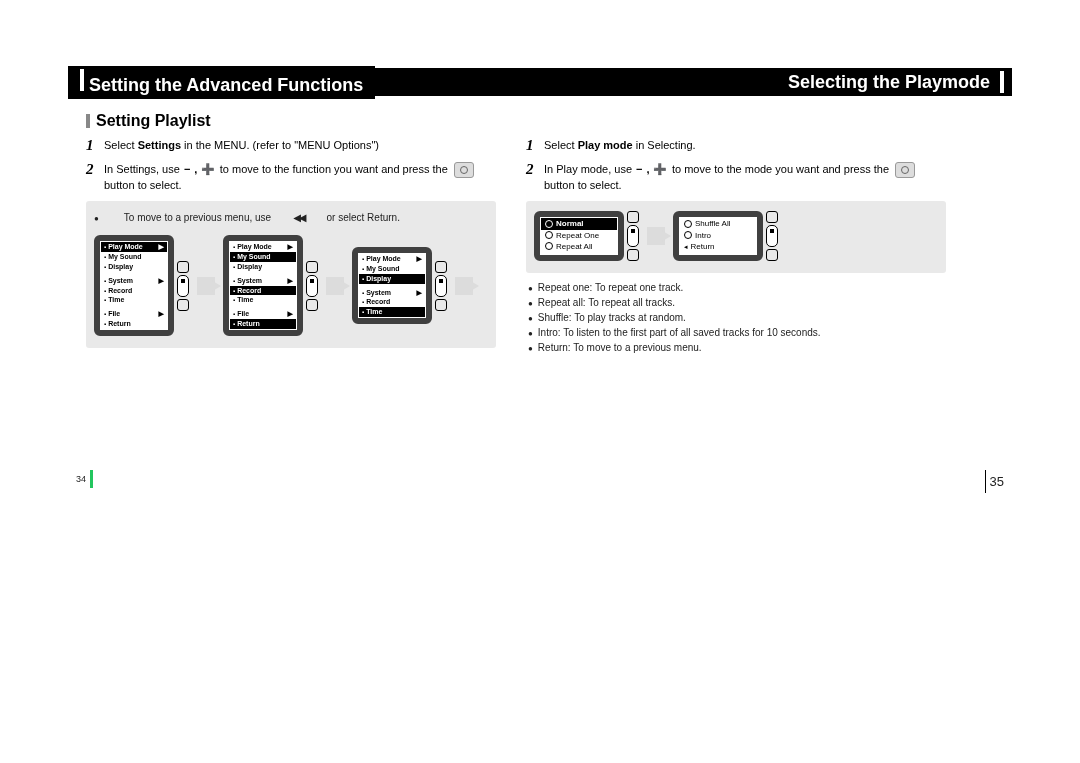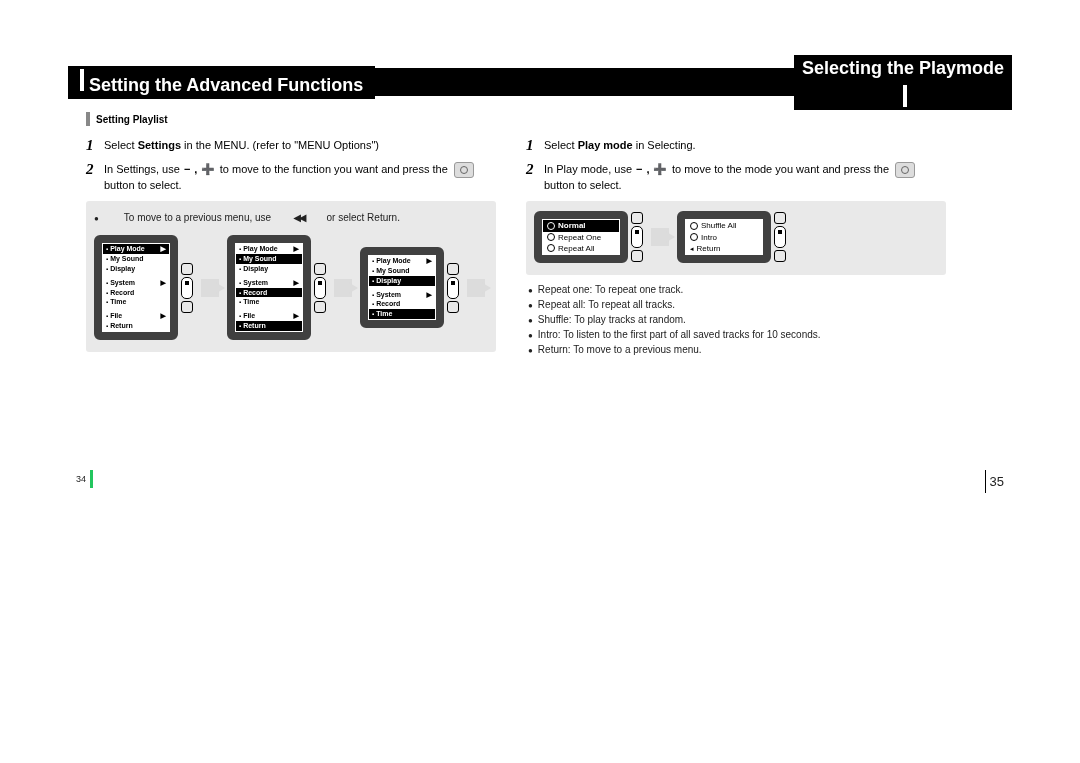--- a/index.html
+++ b/index.html
@@ -40,21 +40,20 @@
 
 .header-right {
   background: #000;
   color: #fff;
   font-weight: bold;
   font-size: 18px;
   padding: 3px 8px;
   display: flex;
   align-items: center;
   gap: 6px;
-  flex-direction: column;
 }
 
 .header-pipe {
   display: inline-block;
   width: 4px;
   height: 22px;
   background: #fff;
   margin-left: 4px;
 }
 .header-pipe-pre {
@@ -62,21 +61,21 @@
   width: 4px;
   height: 22px;
   background: #fff;
 }
 
 .section-title {
   position: absolute;
   top: 112px;
   left: 86px;
   font-weight: bold;
-  font-size: 10px;
+  font-size: 16px;
   display: flex;
   align-items: center;
   gap: 6px;
 }
 
 .section-bar {
   display: inline-block;
   width: 4px;
   height: 14px;
   background: #888;
@@ -183,21 +182,21 @@
   margin-top: 10px;
   flex-wrap: wrap;
 }
 
 .screen {
   display: inline-flex;
   align-items: stretch;
 }
 
 .screen-body {
-  border: 8px solid #404040;
+  border: 6px solid #404040;
   border-radius: 6px;
   background: #fff;
   min-width: 66px;
   padding: 1px;
 }
 
 .screen-side {
   display: flex;
   flex-direction: column;
   justify-content: center;

